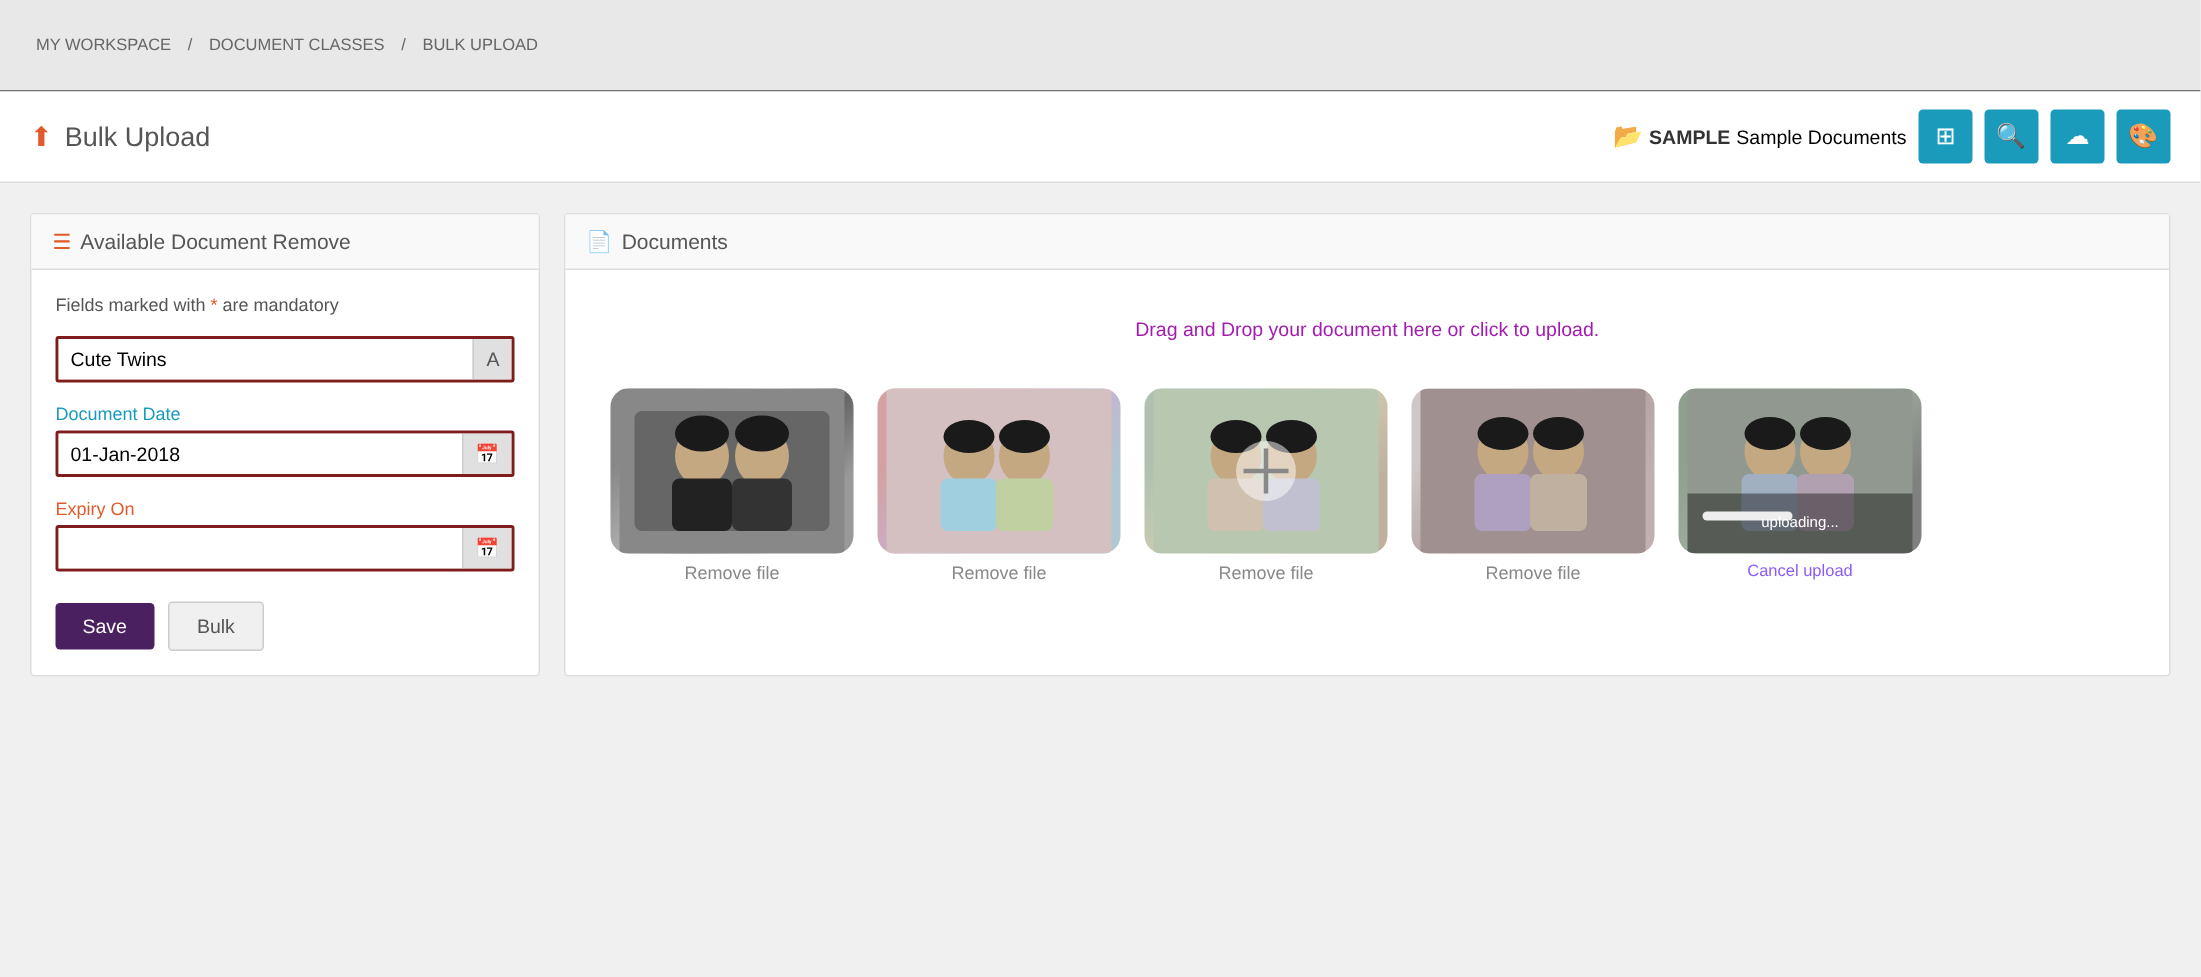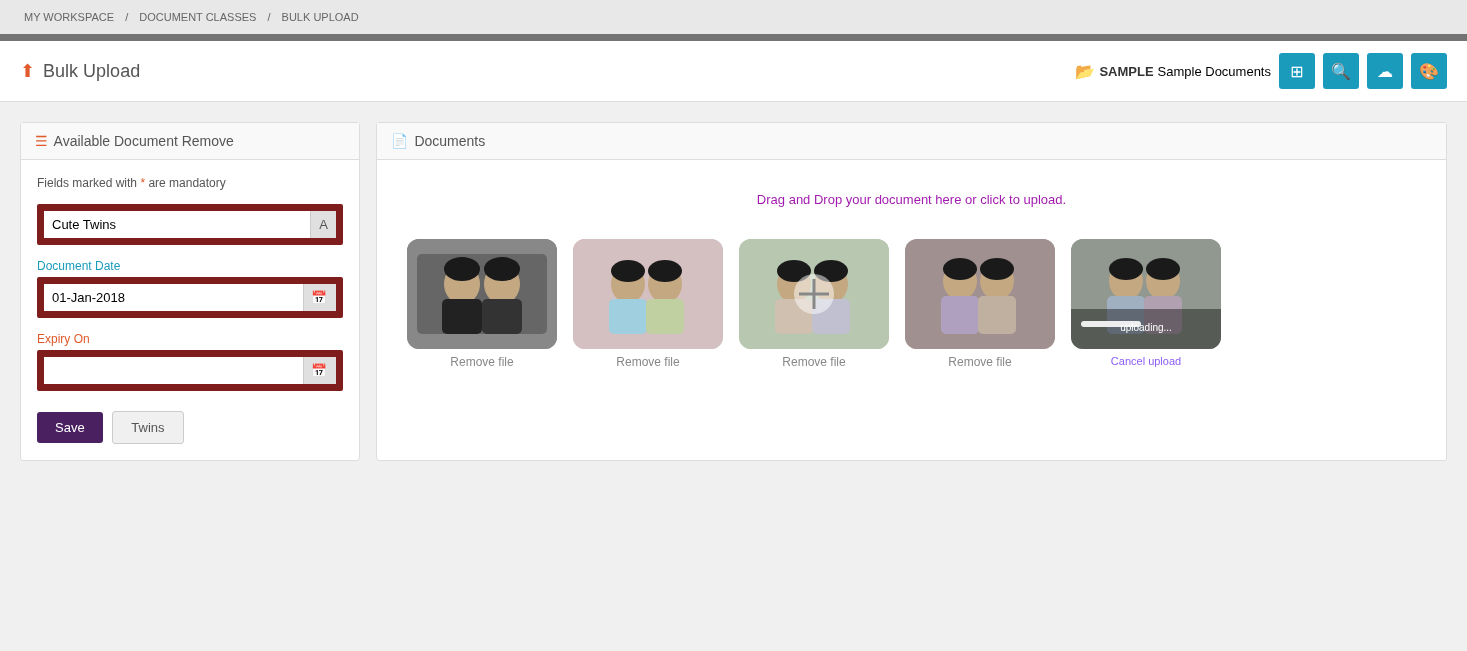--- a/index.html
+++ b/index.html
@@ -1,24 +1,24 @@
 <!DOCTYPE html>
 <html><head>
   <meta charset="utf-8">
   <style>
     * { box-sizing: border-box; margin: 0; padding: 0; }
     body { font-family: Arial, sans-serif; background: #f0f0f0; font-size: 13px; color: #333; }
 
     
     .breadcrumb-bar {
       background: #e8e8e8;
-      padding: 11px 20px;
+      padding: 24px 20px;
       font-size: 11px;
       color: #666;
-      border-bottom: 7px solid #737373;
+      border-bottom: 1px solid #737373;
     }
     .breadcrumb-bar span { margin: 0 4px; }
 
     
     .header {
       background: #fff;
       padding: 12px 20px;
       display: flex;
       align-items: center;
       justify-content: space-between;
@@ -95,21 +95,21 @@
     .list-icon { color: #e05a2b; font-size: 14px; }
     .left-panel-body { padding: 16px; }
     .mandatory-note { color: #555; margin-bottom: 14px; font-size: 12px; }
     .mandatory-note .star { color: #e05a2b; }
     .field-group { margin-bottom: 14px; }
     .field-label { color: #1a9bbc; font-size: 12px; margin-bottom: 4px; }
     .field-label .star { color: #e05a2b; }
     .field-input {
       display: flex;
       align-items: stretch;
-      border: 7px solid #7f1d1d;
+      border: 2px solid #7f1d1d;
       border-radius: 2px;
       overflow: hidden;
     }
     .field-input input {
       flex: 1;
       border: none;
       padding: 6px 8px;
       font-size: 13px;
       outline: none;
     }
@@ -176,21 +176,21 @@
       flex-wrap: wrap;
       padding: 0 10px;
     }
     .file-item {
       display: flex;
       flex-direction: column;
       align-items: center;
       gap: 6px;
     }
     .file-thumb {
-      width: 150px;
+      width: 162px;
       height: 110px;
       border-radius: 12px;
       overflow: hidden;
       background: #ddd;
       position: relative;
     }
     .file-thumb svg {
       width: 100%;
       height: 100%;
     }
@@ -281,21 +281,21 @@
       <div class="field-group">
         <div class="field-label-red">Expiry On</div>
         <div class="field-input">
           <input type="text" value="" style="">
           <button class="input-btn">📅</button>
         </div>
       </div>
 
       <div style="margin-top: 20px;">
         <button class="btn-save">Save</button>
-        <button class="btn-reset">Twins</button>
+        <button class="btn-reset">Bulk</button>
       </div>
     </div>
   </div>
 
   <div class="right-panel">
     <div class="right-panel-header">
       <span class="doc-icon">📄</span>
       <span>Documents</span>
     </div>
     <div class="right-panel-body">

